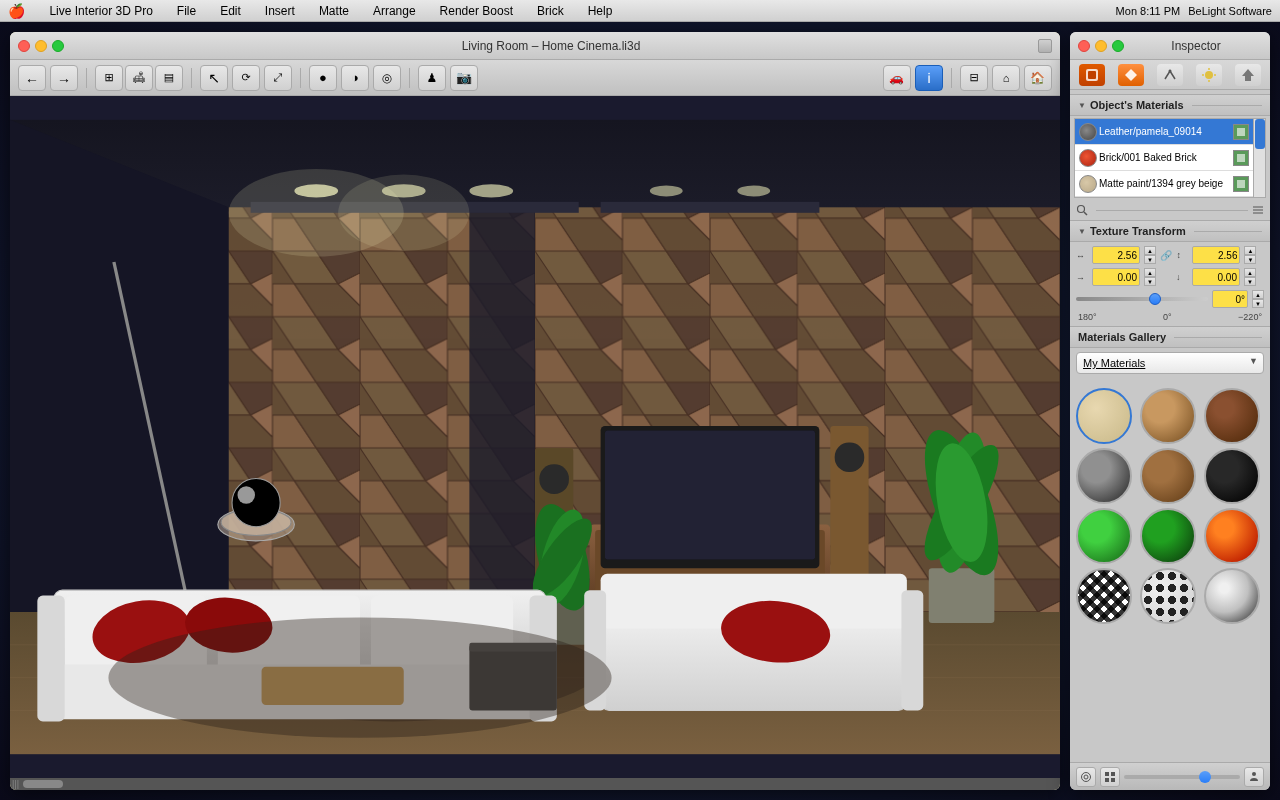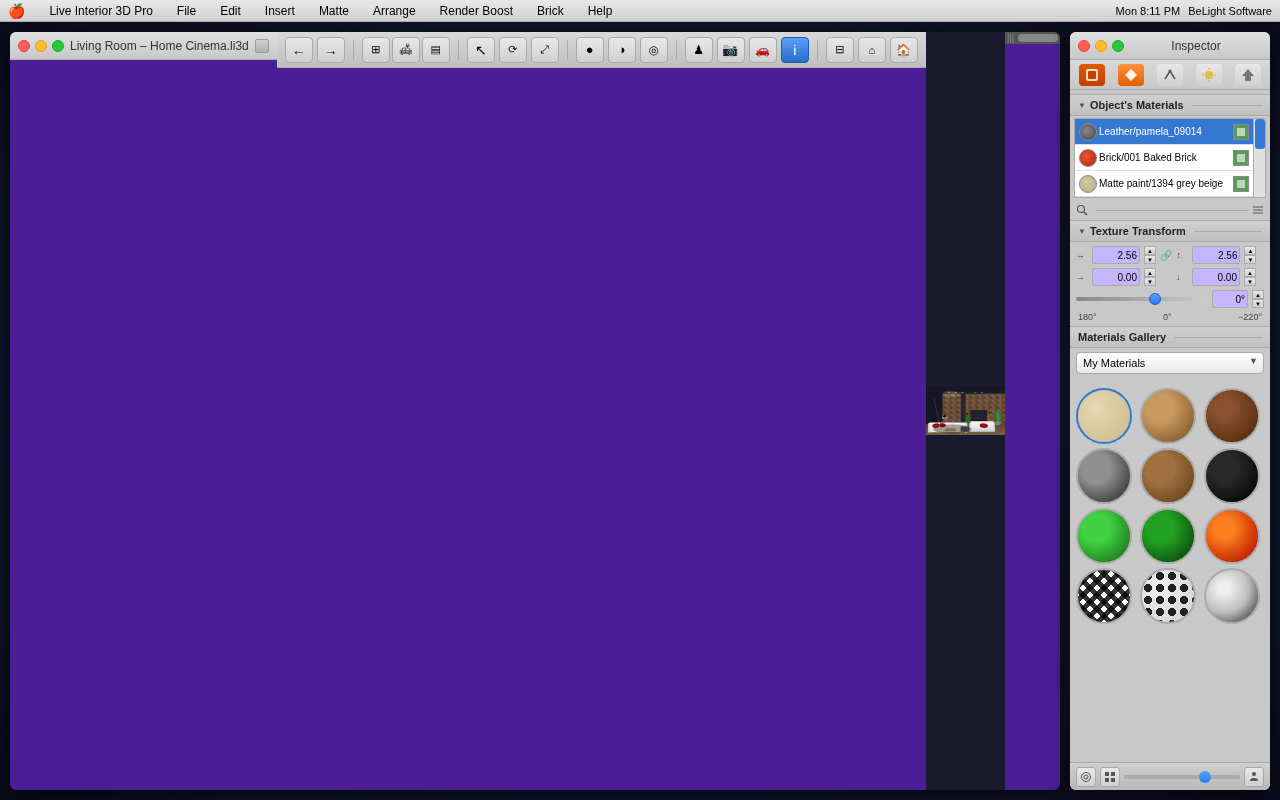--- a/index.html
+++ b/index.html
@@ -50,24 +50,25 @@
       display: flex;
       width: 100%;
       height: calc(100% - 22px);
       padding: 10px;
       gap: 10px;
     }
 
     
     .main-window {
       flex: 1;
-      background: #4c1d95;
+      background: #fef9c3;
       border-radius: 6px;
       overflow: hidden;
       display: flex;
+      flex-direction: column;
       box-shadow: 0 4px 20px rgba(0,0,0,0.6);
     }
 
     .window-titlebar {
       height: 28px;
       background: linear-gradient(to bottom, #e0e0e0, #c8c8c8);
       display: flex;
       align-items: center;
       padding: 0 8px;
       gap: 6px;
@@ -305,21 +306,21 @@
       margin-bottom: 4px;
     }
     .transform-icon {
       font-size: 10px;
       color: #444;
       width: 12px;
     }
     .transform-input {
       width: 48px;
       height: 18px;
-      background: #c4b5fd;
+      background: #fde047;
       border: 1px solid #aaa;
       border-radius: 2px;
       text-align: right;
       font-size: 10px;
       padding: 0 2px;
       outline: none;
     }
     .transform-stepper {
       display: flex;
       flex-direction: column;
@@ -393,20 +394,21 @@
       border-radius: 4px;
       padding: 0 6px;
       font-size: 11px;
       appearance: none;
       cursor: pointer;
       outline: none;
       display: flex;
       align-items: center;
       justify-content: space-between;
       margin-bottom: 14px;
+      text-decoration: underline;
     }
     .gallery-grid {
       display: grid;
       grid-template-columns: repeat(3, 1fr);
       gap: 4px;
     }
     .gallery-item {
       width: 56px;
       height: 56px;
       border-radius: 28px;

